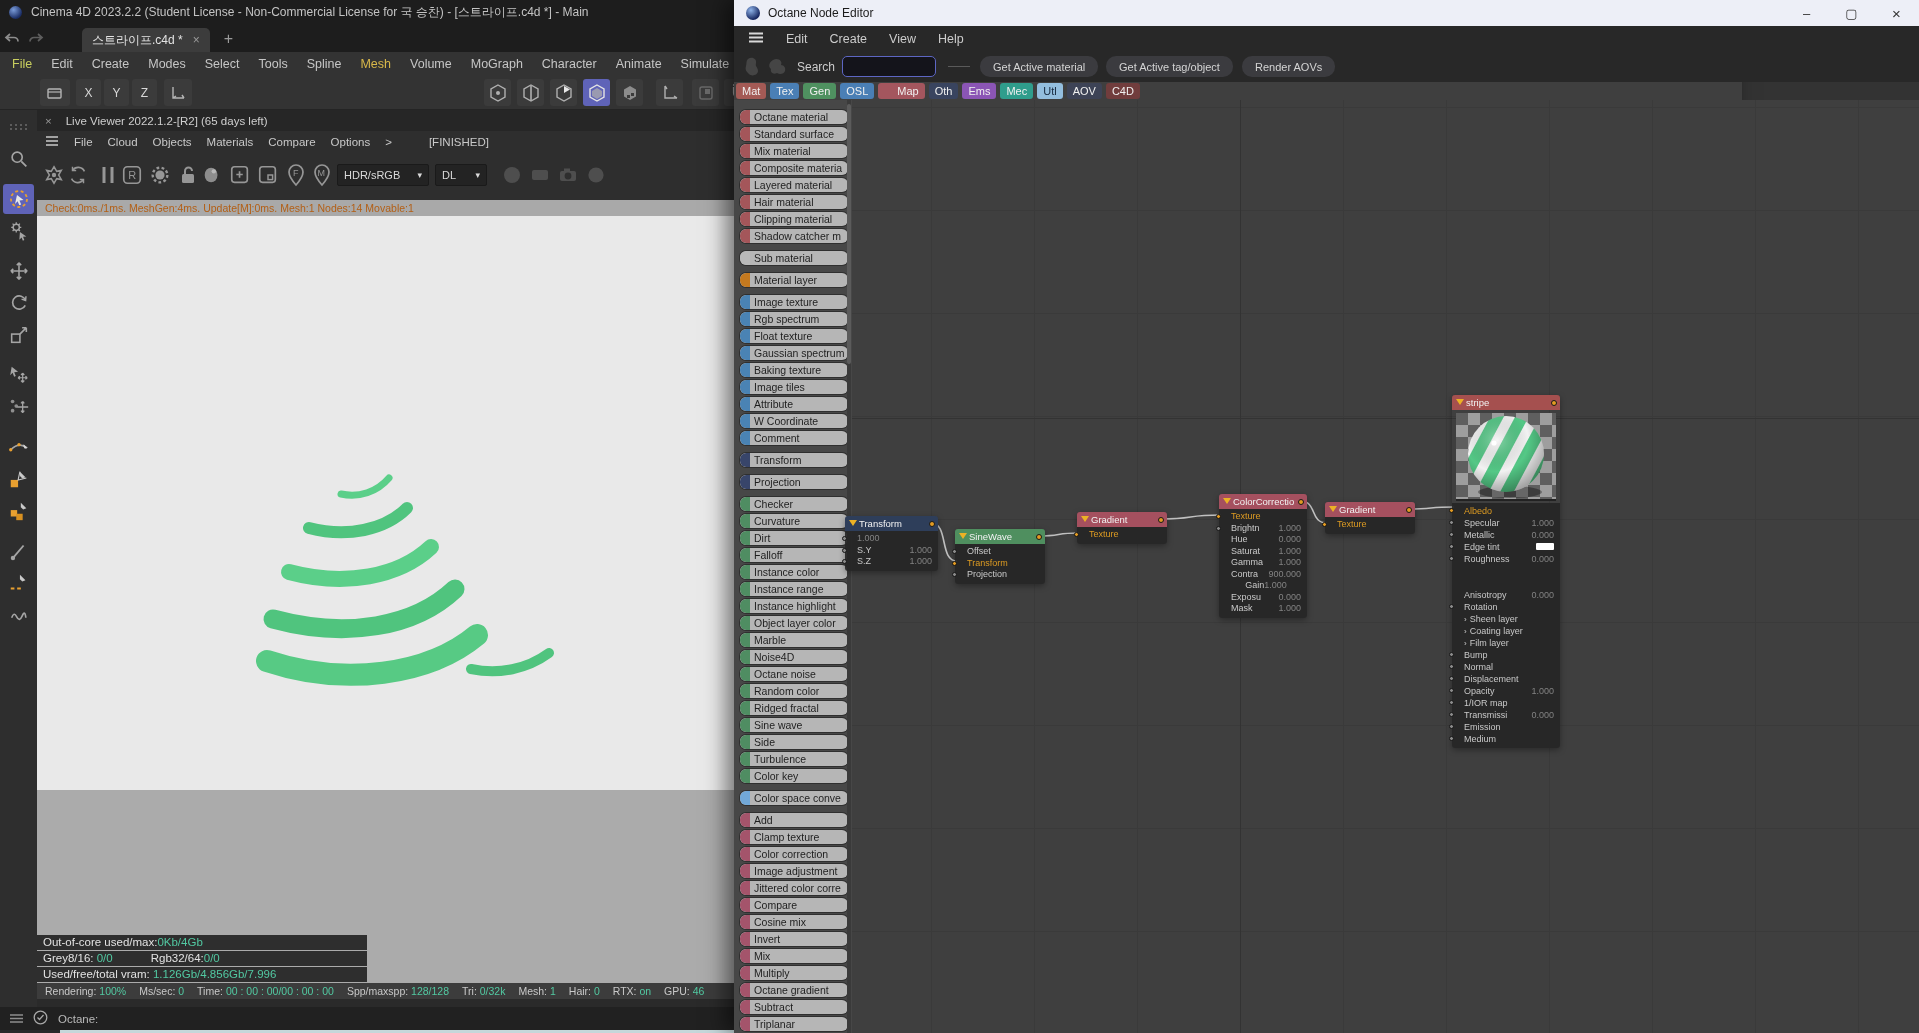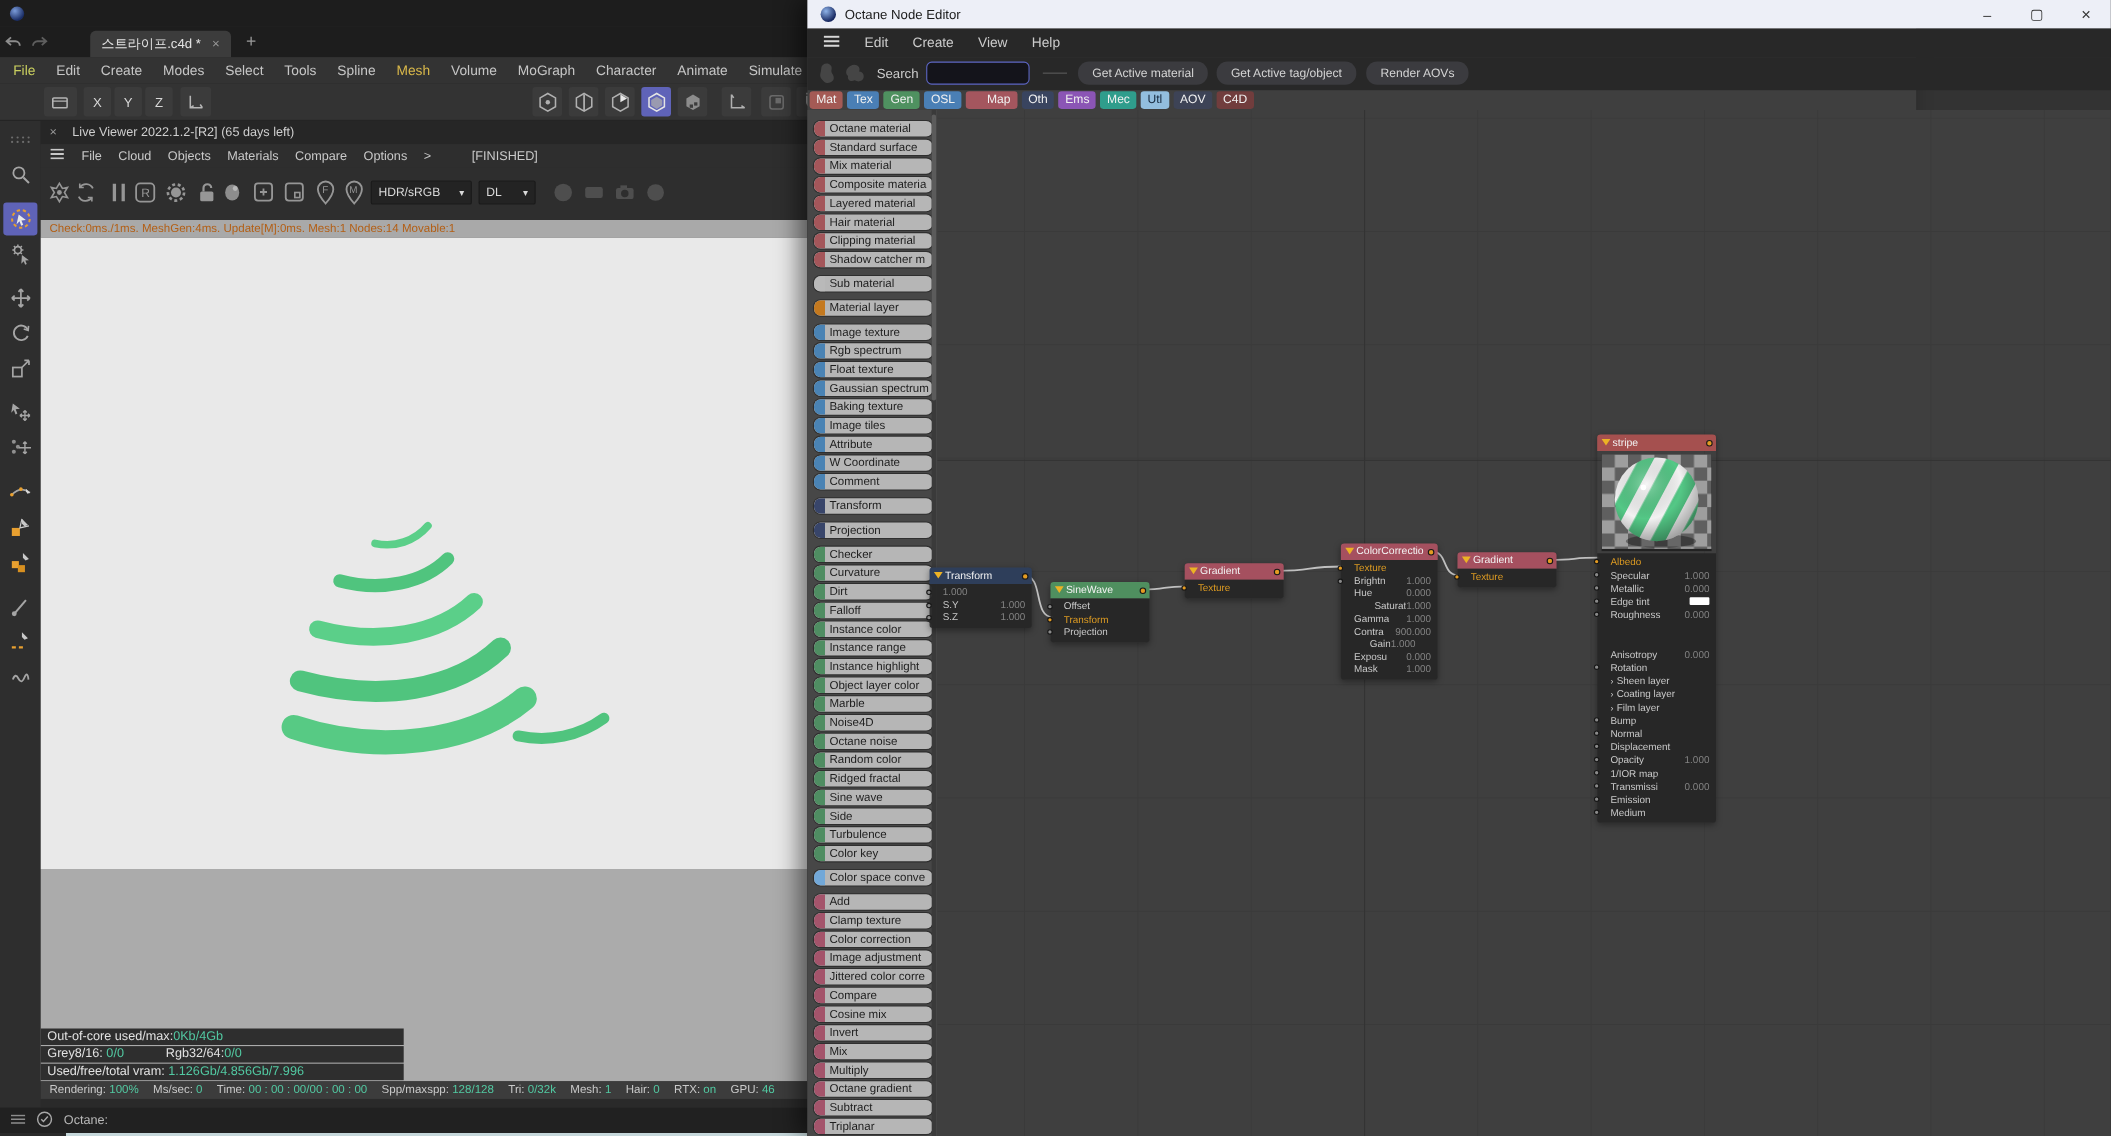--- a/index.html
+++ b/index.html
@@ -122,20 +122,21 @@
   .swatch { width:18px; height:7px; background:#ffffff; border-radius:1px; margin-top:2px; }
   .npreview { background:#222; margin:3px 4px 2px 4px; }
 </style>
 </head>
 <body>
 
 <div id="root">
 
   <div class="abs" id="c4d-titlebar">
     <div id="c4d-app-icon"></div>
+    <span>Cinema 4D 2023.2.2 (Student License - Non-Commercial License for 국 승찬) - [스트라이프.c4d *] - Main</span>
   </div>
 
   <div class="abs" id="c4d-tabbar">
     <div class="histbtn">
       <svg width="16" height="14" viewBox="0 0 16 14">
           <path d="M6 2 L2 5.5 L6 9 M2 5.5 h8 a4 4 0 0 1 4 4" fill="none" stroke="#8d8d8d" stroke-width="1.7"></path>
         </svg>
     </div>
     <div class="histbtn">
       <svg width="16" height="14" viewBox="0 0 16 14">
@@ -717,21 +718,21 @@
             </div>
             <div class="nrow" style="height: 11.5px; line-height: 11.5px;">
               <span class="sock"></span>
               <span class="lab">Brightn</span>
               <span class="val">1.000</span>
             </div>
             <div class="nrow" style="height: 11.5px; line-height: 11.5px;">
               <span class="lab">Hue</span>
               <span class="val">0.000</span>
             </div>
-            <div class="nrow" style="height: 11.5px; line-height: 11.5px; justify-content: flex-end;">
+            <div class="nrow" style="height: 11.5px; line-height: 11.5px;">
               <span class="lab">Saturat</span>
               <span class="val">1.000</span>
             </div>
             <div class="nrow" style="height: 11.5px; line-height: 11.5px;">
               <span class="lab">Gamma</span>
               <span class="val">1.000</span>
             </div>
             <div class="nrow" style="height: 11.5px; line-height: 11.5px;">
               <span class="lab">Contra</span>
               <span class="val">900.000</span>

